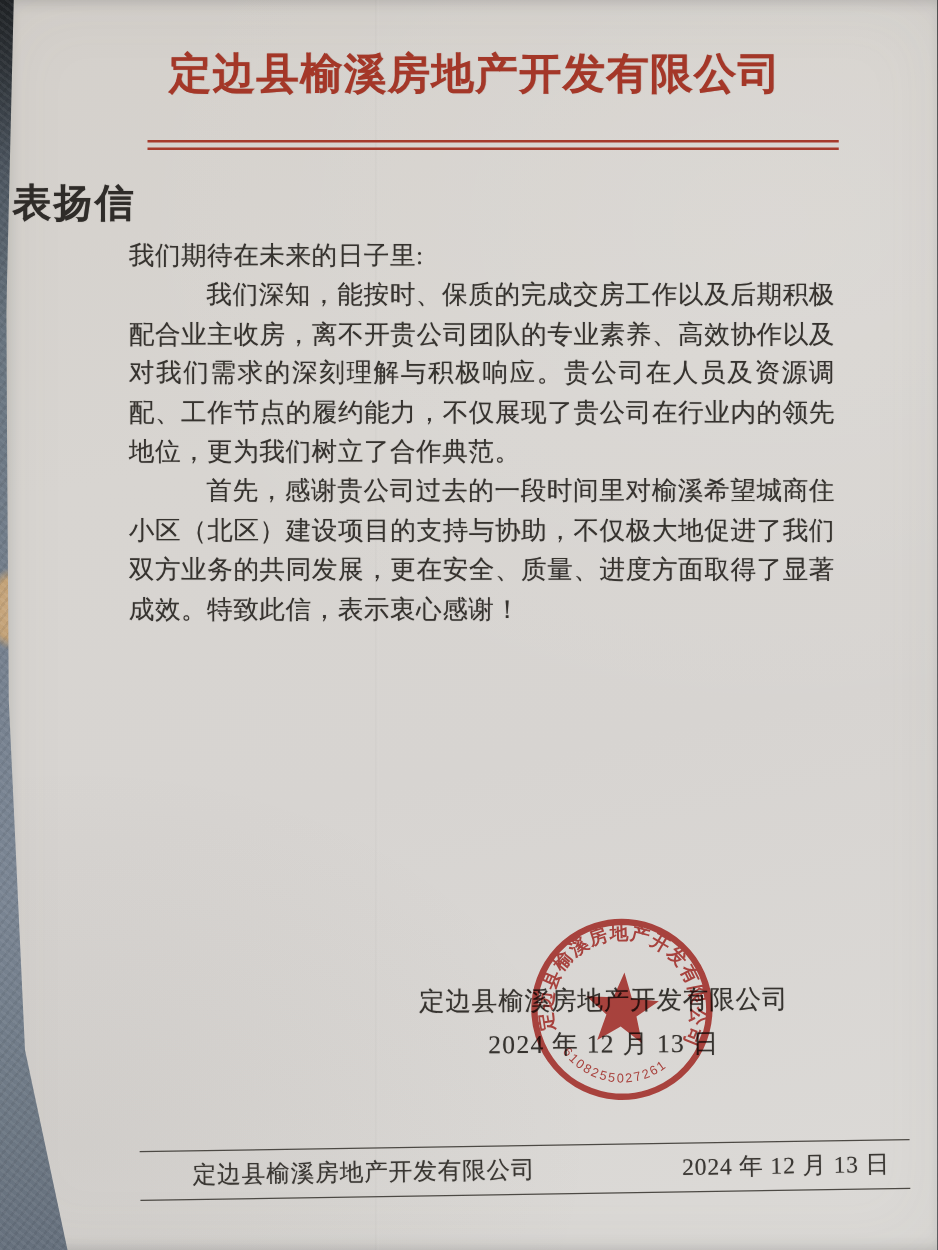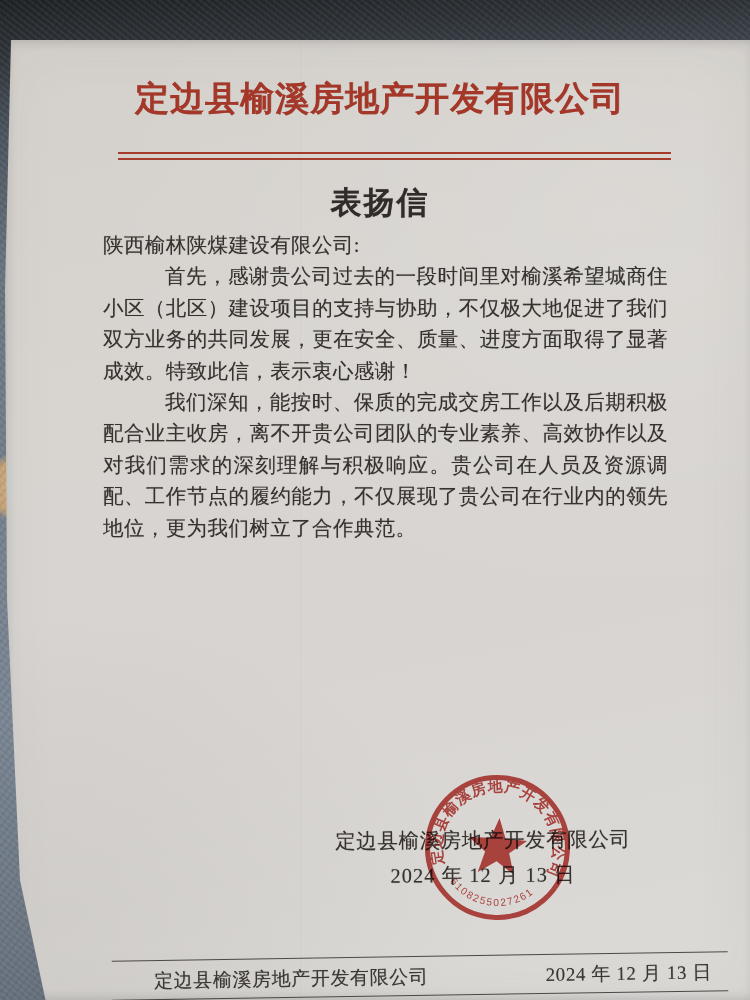--- a/index.html
+++ b/index.html
@@ -17,35 +17,34 @@
       repeating-linear-gradient(-52deg, rgba(0,0,0,0.06) 0 2px, rgba(0,0,0,0) 2px 6px);
   }
   .paper{
     position:absolute;inset:0;
     clip-path:polygon(11px 0, 750px 0, 750px 1000px, 54px 1000px, 20px 840px, 7px 560px, 5px 250px, 11px 0);
     background:
       radial-gradient(900px 700px at 82% 18%, rgba(255,255,255,0.10), rgba(255,255,255,0) 60%),
       radial-gradient(700px 520px at 8% 92%, rgba(60,50,40,0.06), rgba(0,0,0,0) 60%),
       linear-gradient(168deg, #d4d0cb 0%, #d8d5d1 35%, #d7d4d1 60%, #dcdad7 100%);
     box-shadow: inset 5px 0 12px rgba(30,30,35,0.22), inset 0 0 60px rgba(120,110,100,0.07);
-    margin-top: 40px;
   }
   .crease{position:absolute;top:0;bottom:0;left:300px;width:3px;
     background:linear-gradient(90deg,rgba(0,0,0,0.025),rgba(255,255,255,0.05));}
   .letterhead{
     position:absolute;top:36px;left:10px;right:0;text-align:center;
     font-size:34px;font-weight:bold;color:#a43728;letter-spacing:1px;
     text-shadow:0.4px 0.4px 0.6px rgba(120,30,20,0.45);
   }
   .rule-double{
     position:absolute;top:112px;left:118px;width:553px;height:4px;
     border-top:2px solid #a63b2c;border-bottom:2px solid #a63b2c;
   }
   .doc-title{
-    position:absolute;top:142px;left:10px;right:0;text-align:center;
+    position:absolute;top:142px;left:10px;right:0;text-align:left;
     font-size:31px;font-weight:bold;color:#2f2c29;letter-spacing:2px;
     text-shadow:0 0 0.8px rgba(47,44,41,0.55);
   }
   .body-text{
     position:absolute;top:190px;left:103px;width:565px;
     font-size:20.5px;line-height:31.4px;color:#36332f;
     text-align:justify;letter-spacing:0.4px;
     text-shadow:0 0 0.8px rgba(54,51,47,0.40);
   }
   .body-text p{margin:0;text-indent:62px;}
@@ -76,23 +75,23 @@
   <div class="paper">
     <div class="crease"></div>
 
     <div class="letterhead">定边县榆溪房地产开发有限公司</div>
 
     <div class="rule-double"></div>
 
     <div class="doc-title">表扬信</div>
 
     <div class="body-text">
-      <p class="salutation">陕西榆林陕煤建设有限公司:</p>
+      <p class="salutation">我们期待在未来的日子里:</p>
+      <p>我们深知，能按时、保质的完成交房工作以及后期积极配合业主收房，离不开贵公司团队的专业素养、高效协作以及对我们需求的深刻理解与积极响应。贵公司在人员及资源调配、工作节点的履约能力，不仅展现了贵公司在行业内的领先地位，更为我们树立了合作典范。</p>
       <p>首先，感谢贵公司过去的一段时间里对榆溪希望城商住小区（北区）建设项目的支持与协助，不仅极大地促进了我们双方业务的共同发展，更在安全、质量、进度方面取得了显著成效。特致此信，表示衷心感谢！</p>
-      <p>我们深知，能按时、保质的完成交房工作以及后期积极配合业主收房，离不开贵公司团队的专业素养、高效协作以及对我们需求的深刻理解与积极响应。贵公司在人员及资源调配、工作节点的履约能力，不仅展现了贵公司在行业内的领先地位，更为我们树立了合作典范。</p>
     </div>
 
     <div class="signature">
       <div class="sig-company">定边县榆溪房地产开发有限公司</div>
       <div class="sig-date">2024 年 12 月 13 日</div>
     </div>
 
     <div class="stamp">
       <svg width="147" height="147" viewBox="0 0 144 144">
         <circle cx="72" cy="72" r="68.5" fill="none" stroke="#bd3530" stroke-width="5"></circle>

